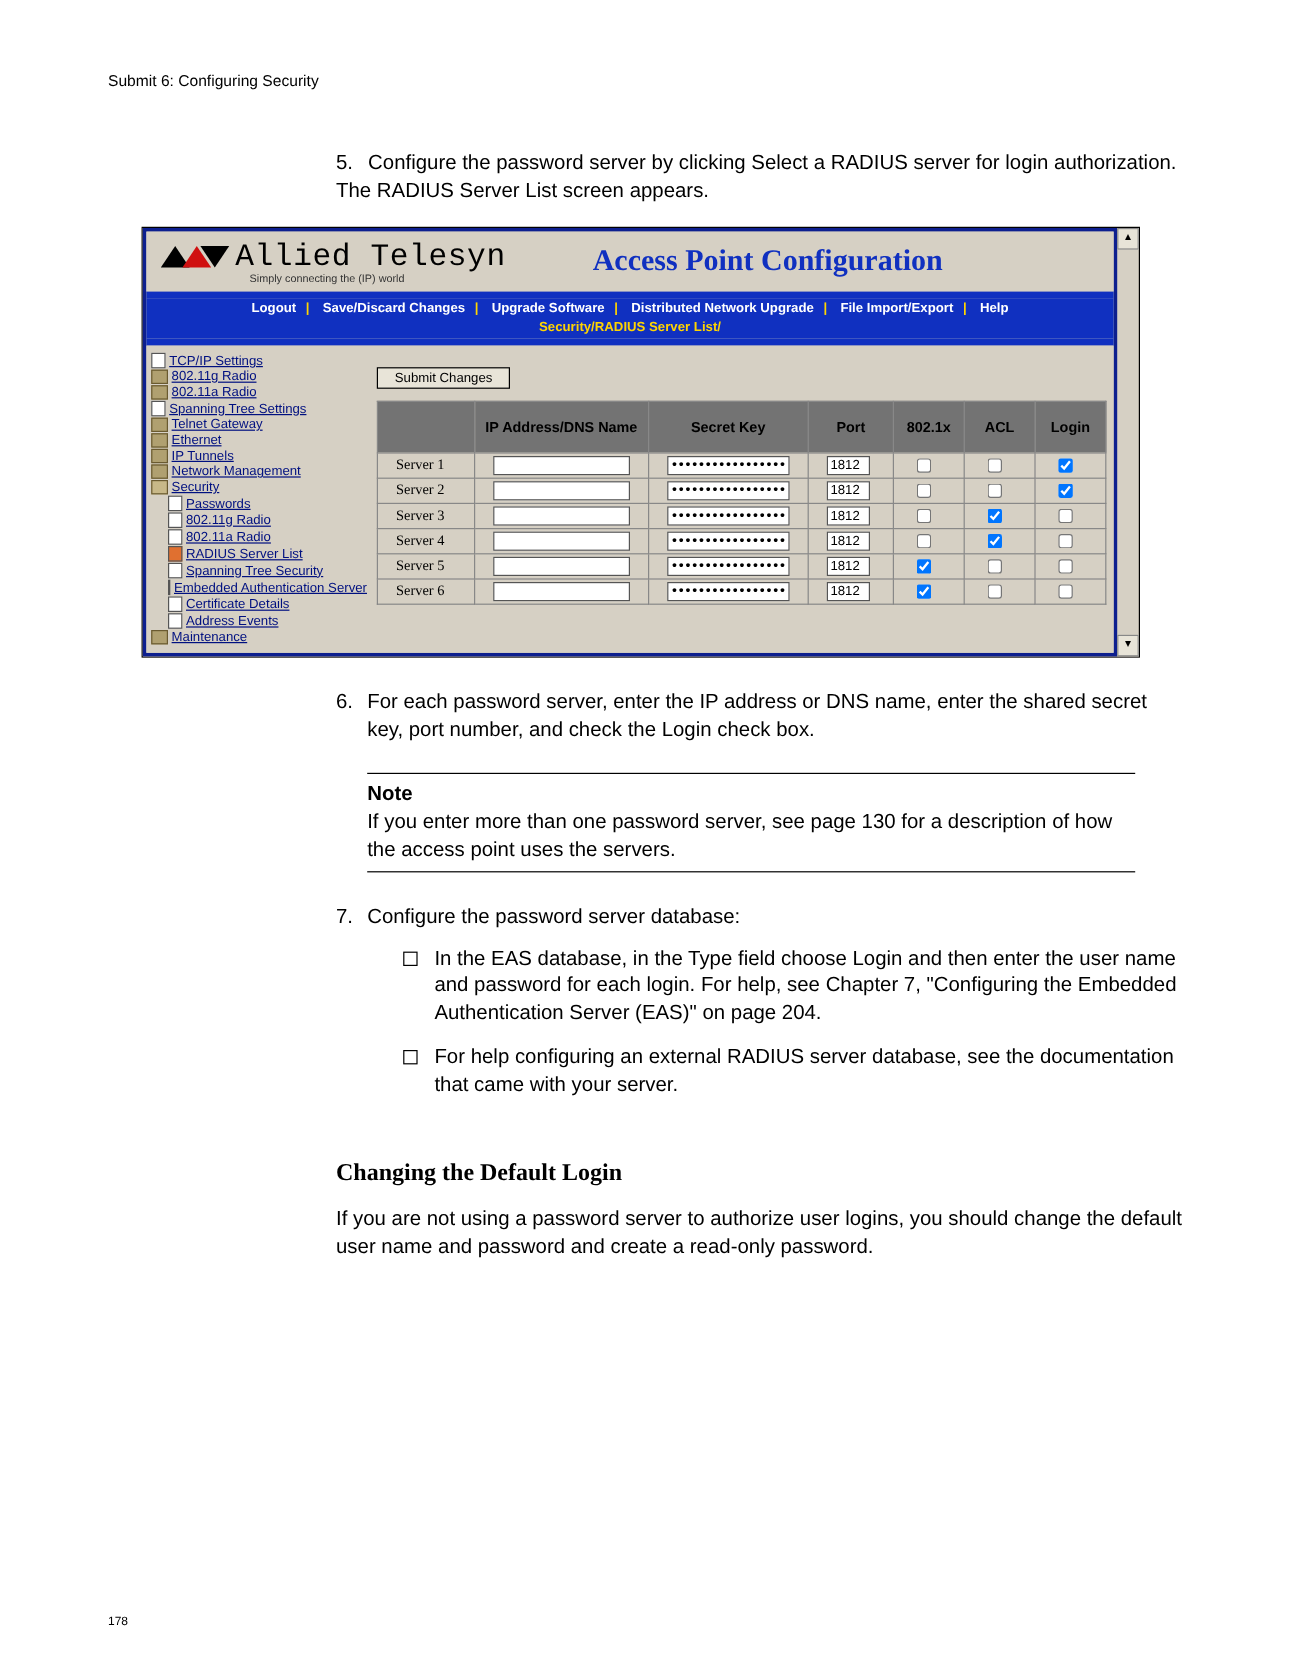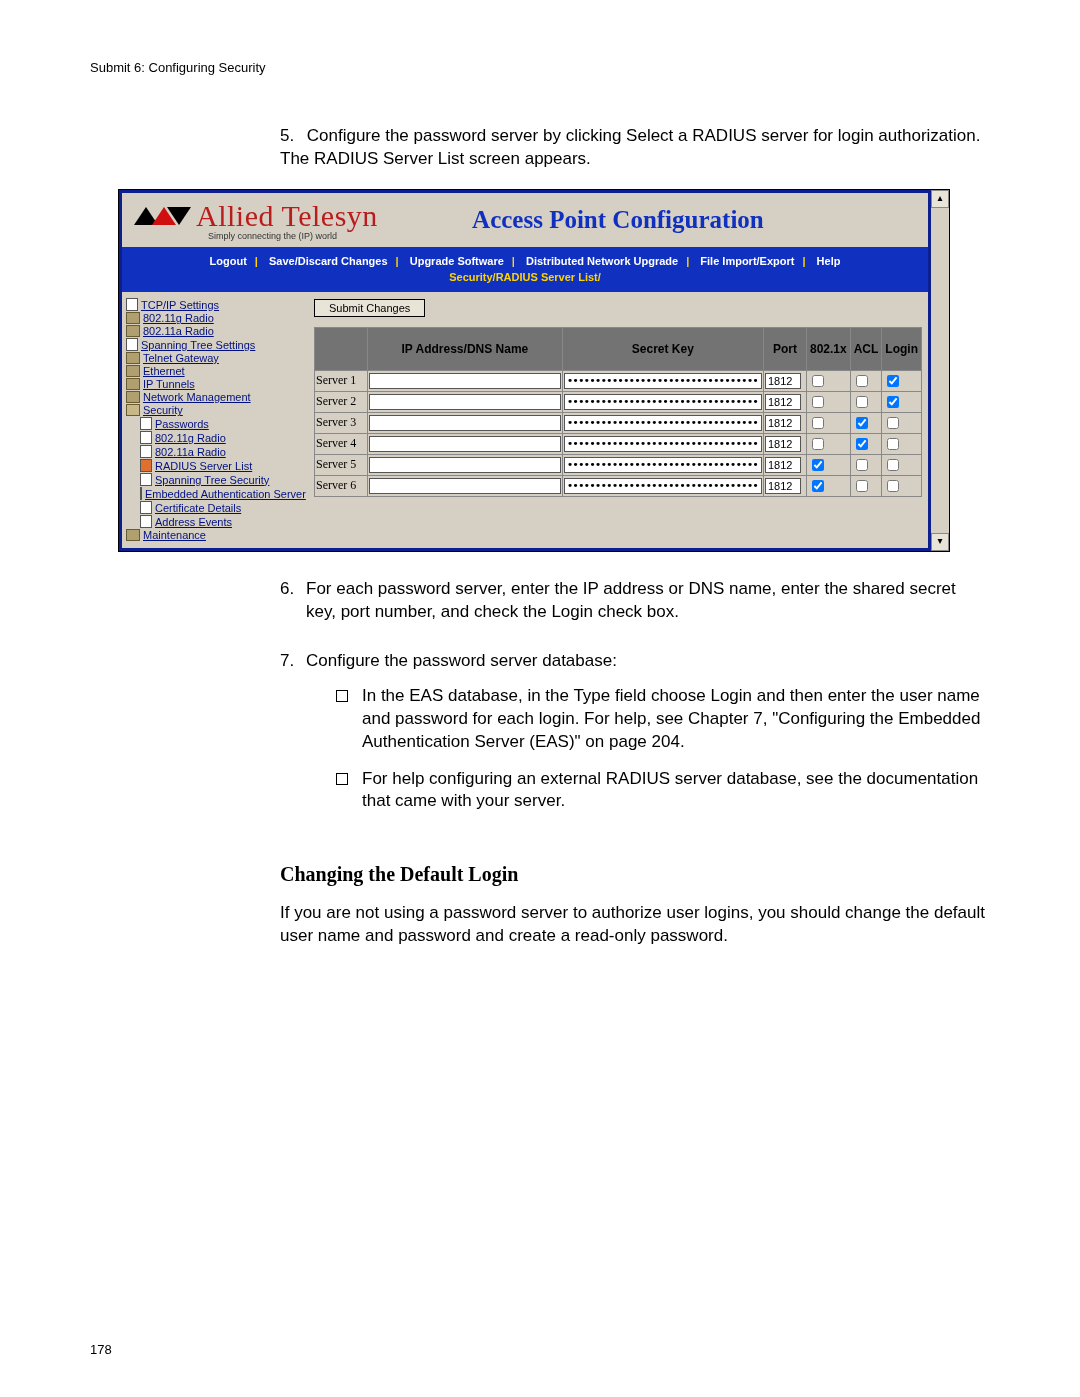--- a/index.html
+++ b/index.html
@@ -71,23 +71,23 @@
     background: #d6d0c4;
   }
   .logo-wrap { display: flex; align-items: center; }
   .logo-mark {
     font-size: 0;
     display: inline-block;
     margin-right: 4px;
   }
   .logo-mark svg { vertical-align: middle; }
   .logo-text {
-    font-family: Liberation Serif, serif;
-    font-size: 30px;
-    color: #b91c1c;
+    font-family: Liberation Mono, monospace;
+    font-size: 26px;
+    color: #000000;
     letter-spacing: 0.5px;
   }
   .logo-tag {
     font-size: 9px;
     color: #333;
     margin-left: 76px;
     margin-top: -2px;
   }
   .ap-title {
     flex: 1;
@@ -116,20 +116,21 @@
     background: #1030c0;
     color: #ffd400;
     font-size: 11px;
     font-weight: bold;
     text-align: center;
     padding: 2px 0 3px 0;
   }
   .shot-body {
     display: flex;
     background: #d6d0c4;
+    align-items: flex-end;
   }
   .nav {
     width: 178px;
     padding: 6px 4px 6px 4px;
     font-size: 11px;
   }
   .nav a {
     color: #001080;
     text-decoration: underline;
     cursor: pointer;
@@ -180,21 +181,21 @@
     font-family: Liberation Sans, sans-serif;
     font-weight: bold;
     font-size: 12px;
     border: 1px solid #888;
     background: #737373;
     padding: 14px 3px;
     text-align: center;
   }
   table.servers td {
     border: 1px solid #888;
-    padding: 1px 1px;
+    padding: 1px 15px;
     text-align: left;
     vertical-align: middle;
   }
   table.servers td.label {
     font-family: "Times New Roman", serif;
     font-size: 12px;
     white-space: nowrap;
     width: 50px;
   }
   .txt {
@@ -266,21 +267,21 @@
   }
   .para {
     margin-left: 190px;
     font-size: 17px;
     line-height: 1.35;
   }
   .page-num {
     position: absolute;
     bottom: 40px;
     left: 90px;
-    font-size: 13px;
+    font-size: 10px;
   }
 </style>
 </head>
 <body>
 
 <div class="page">
 
   <div class="chapter-header">Submit 6: Configuring Security</div>
 
   <div class="step5">
@@ -471,20 +472,24 @@
       </div>
     </div>
     <div class="shot-scroll-down">▾</div>
   </div>
 
   <div class="step">
     <div class="num">6.</div>
     <div class="txtblk">For each password server, enter the IP address or DNS name, enter the shared secret key, port number, and check the Login check box.</div>
   </div>
 
+  <div class="note-box">
+    <div class="note-title">Note</div>
+    <div>If you enter more than one password server, see page 130 for a description of how the access point uses the servers.</div>
+  </div>
 
   <div class="step">
     <div class="num">7.</div>
     <div class="txtblk">
       <span>Configure the password server database:</span>
       <ul class="bullets">
         <li>In the EAS database, in the Type field choose Login and then enter the user name and password for each login. For help, see Chapter 7,  "Configuring the Embedded Authentication Server (EAS)" on page 204.</li>
         <li>For help configuring an external RADIUS server database, see the documentation that came with your server.</li>
       </ul>
     </div>

